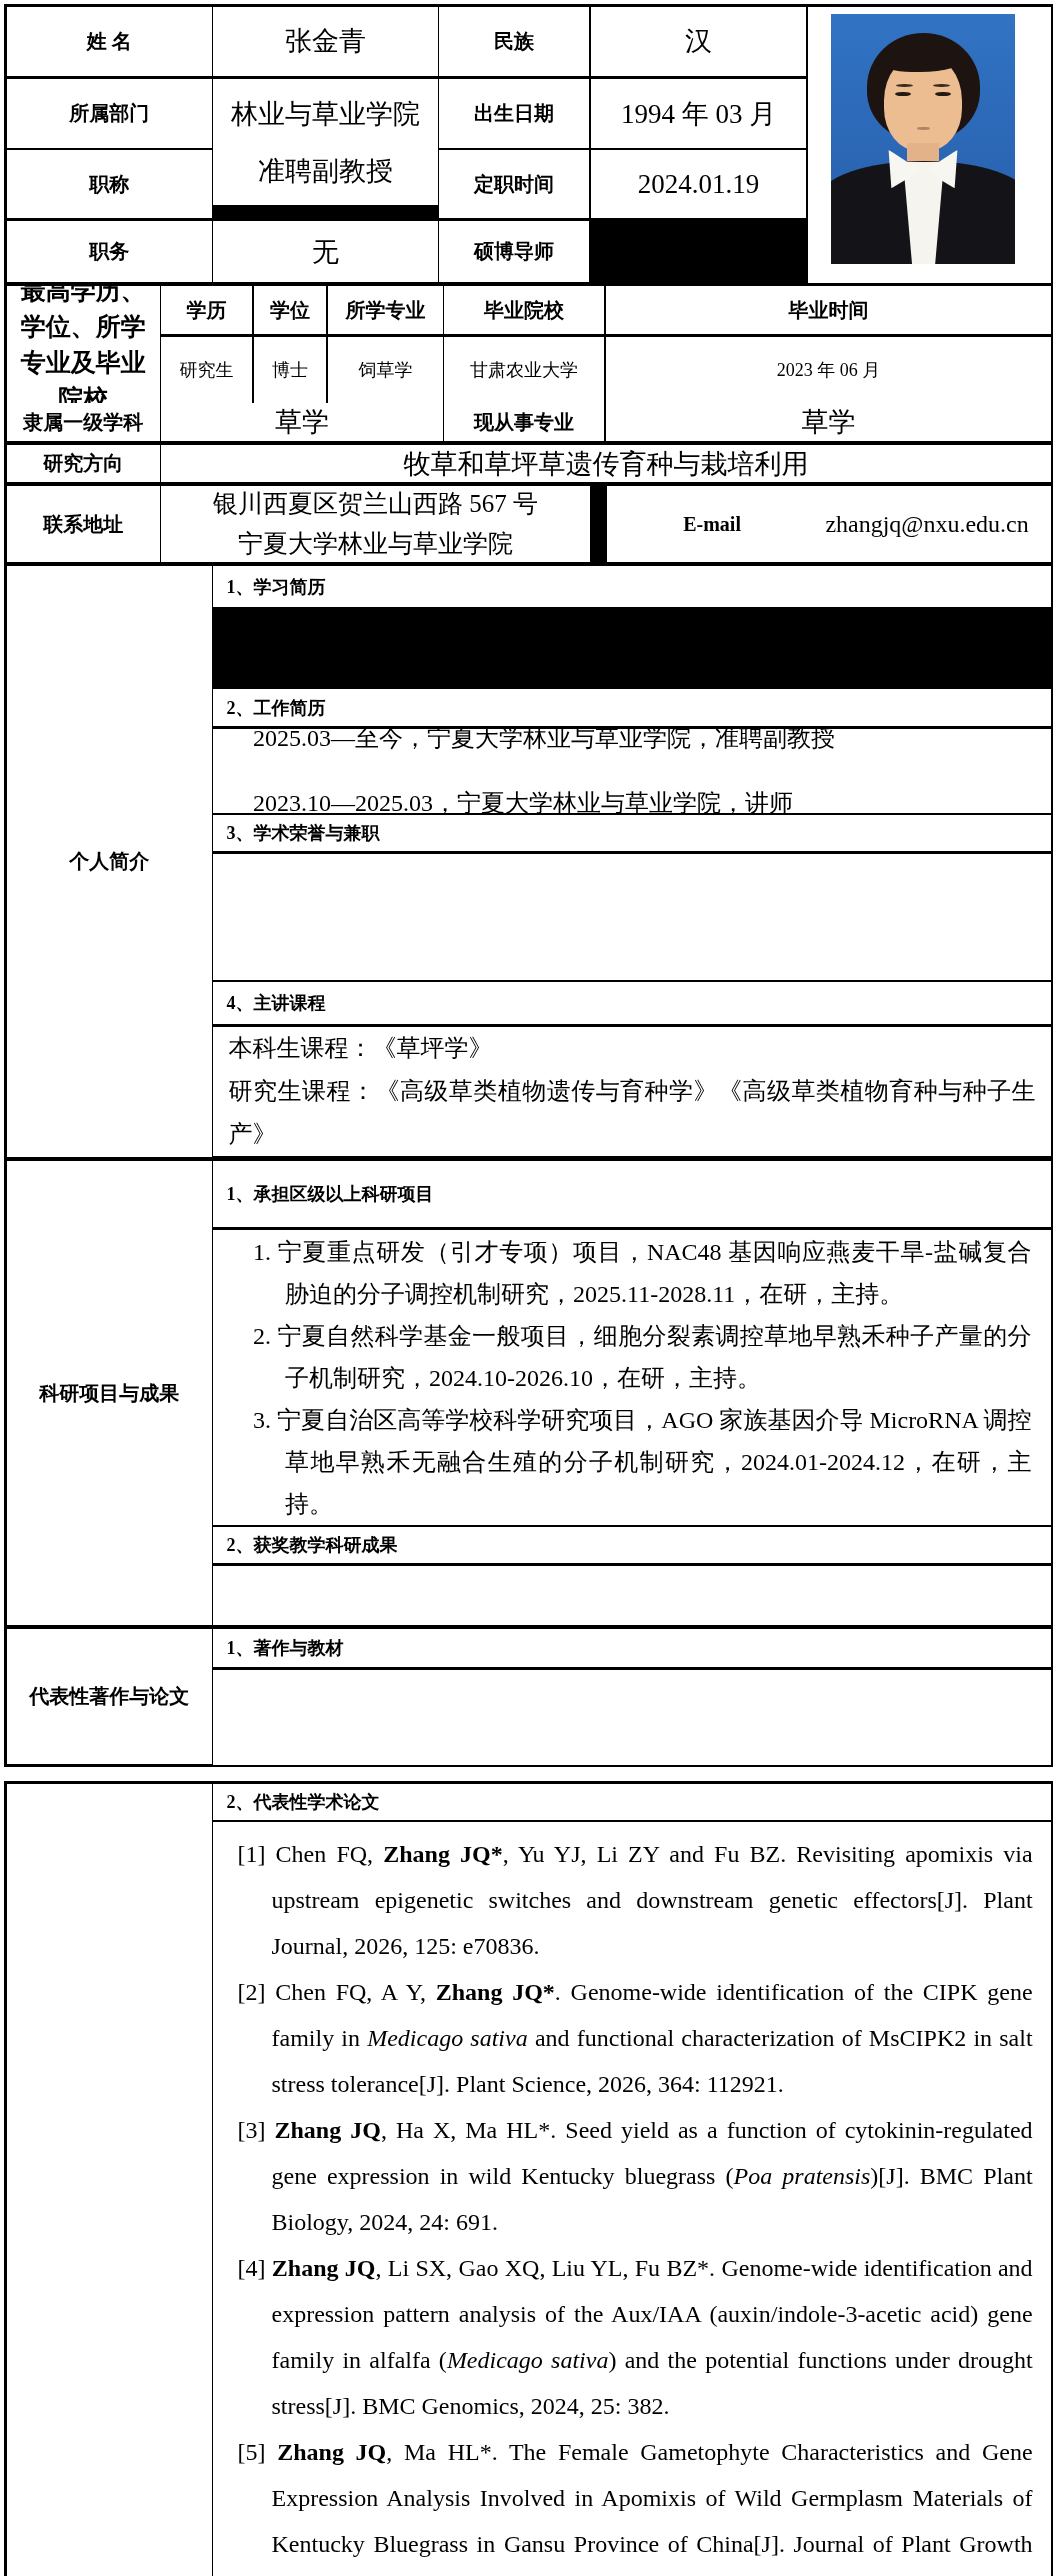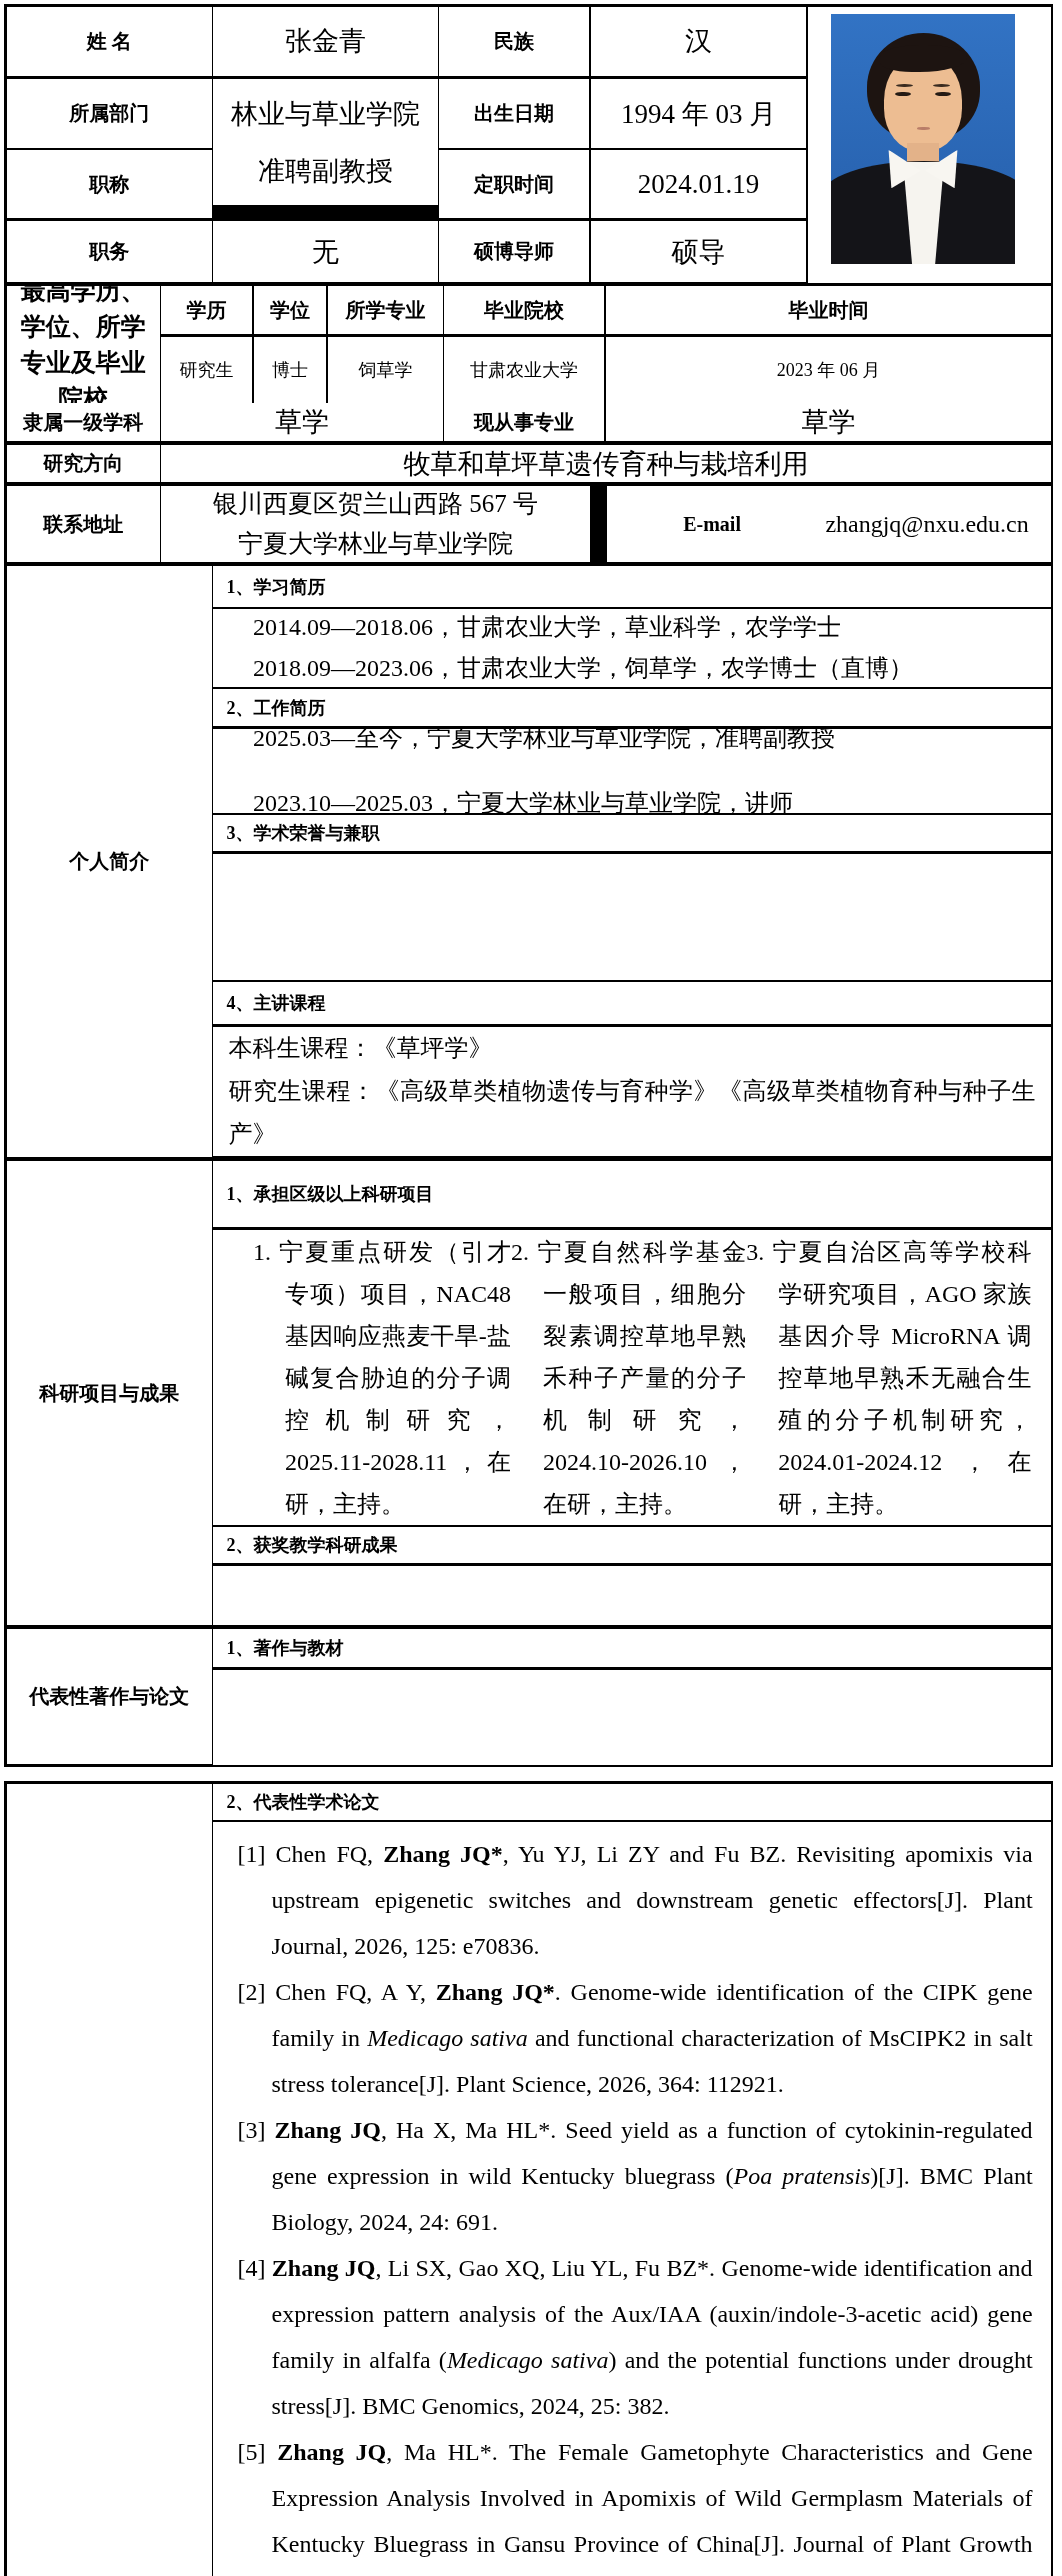--- a/index.html
+++ b/index.html
@@ -8,21 +8,21 @@
   .tbl{position:absolute;background:#000;}
   .cell{position:absolute;background:#fff;box-sizing:border-box;overflow:hidden;}
   .cc{display:flex;align-items:center;justify-content:center;text-align:center;}
   .lbl{font-weight:bold;font-size:20px;line-height:37px;}
   .lbl-sm{font-weight:bold;font-size:25px;line-height:36px;padding:0 4.1px;}
   .val{font-size:27px;}
   .val-sm{font-size:18px;}
   .sect{display:flex;align-items:center;font-weight:bold;font-size:18px;padding-left:13.4px;}
   .lines{display:flex;flex-direction:column;justify-content:center;font-size:24px;padding-left:40px;padding-right:15.5px;}
   .lines .ln{line-height:41px;}
-  .projects{display:flex;flex-direction:row;justify-content:center;font-size:24px;padding:0 19.6px 0 40px;align-items:center;}
+  .projects{display:flex;flex-direction:column;justify-content:center;font-size:24px;padding:0 19.6px 0 40px;}
   .projects p{margin:0;line-height:42px;text-align:justify;padding-left:32px;text-indent:-32px;}
   .papers{font-size:24px;padding:9.3px 18.5px 0 14.4px;}
   .papers p{margin:0;line-height:46px;text-align:justify;padding-left:44px;text-indent:-34px;}
   .papers .b{font-weight:bold;}
   .papers .i{font-style:italic;}
   .addr{display:flex;flex-direction:column;justify-content:center;text-align:center;font-size:25px;}
   .addr .ln{line-height:40px;}
   
   .photo{position:absolute;left:23px;top:7.2px;width:184px;height:250px;overflow:hidden;background:linear-gradient(180deg,#3273c4 0%,#2a66b4 60%,#2460ab 100%);}
   .ph-hair{position:absolute;left:36px;top:19.6px;width:113px;height:108px;background:#1d1411;border-radius:50% 50% 46% 46%;}
@@ -74,21 +74,20 @@
     <div class="cell cc val" style="left:587px;top:75px;width:215px;height:69px;">1994 年 03 月</div>
 
     <div class="cell cc lbl" style="left:2.6px;top:146px;width:205px;height:68px;">职称</div>
     <div class="cell cc val" style="left:209px;top:133px;width:225px;height:68px;">准聘副教授</div>
     <div class="cell cc lbl" style="left:435px;top:146px;width:150px;height:68px;">定职时间</div>
     <div class="cell cc val" style="left:587px;top:146px;width:215px;height:68px;">2024.01.19</div>
 
     <div class="cell cc lbl" style="left:2.6px;top:217px;width:205px;height:61px;">职务</div>
     <div class="cell cc val" style="left:209px;top:217px;width:225px;height:61px;">无</div>
     <div class="cell cc lbl" style="left:435px;top:217px;width:150px;height:61px;">硕博导师</div>
-    <div class="cell cc val" style="left:587px;top:217px;width:215px;height:61px;">硕导</div>
 
     <div class="cell cc lbl-sm" style="left:2.6px;top:282px;width:153px;height:117px;">最高学历、学位、所学专业及毕业院校</div>
     <div class="cell cc lbl" style="left:157px;top:282px;width:91px;height:48px;">学历</div>
     <div class="cell cc lbl" style="left:250px;top:282px;width:72px;height:48px;">学位</div>
     <div class="cell cc lbl" style="left:324px;top:282px;width:115px;height:48px;">所学专业</div>
     <div class="cell cc lbl" style="left:440px;top:282px;width:160px;height:48px;">毕业院校</div>
     <div class="cell cc lbl" style="left:602px;top:282px;width:445px;height:48px;">毕业时间</div>
     <div class="cell cc val-sm" style="left:157px;top:333px;width:91px;height:66px;">研究生</div>
     <div class="cell cc val-sm" style="left:250px;top:333px;width:72px;height:66px;">博士</div>
     <div class="cell cc val-sm" style="left:324px;top:333px;width:115px;height:66px;">饲草学</div>
@@ -106,24 +105,20 @@
     <div class="cell cc lbl" style="left:2.6px;top:482px;width:153px;height:76px;">联系地址</div>
     <div class="cell addr" style="left:157px;top:482px;width:429px;height:76px;">
       <div class="ln">银川西夏区贺兰山西路 567 号</div>
       <div class="ln">宁夏大学林业与草业学院</div>
     </div>
     <div class="cell cc lbl" style="left:603px;top:482px;width:210px;height:76px;">E-mail</div>
     <div class="cell cc" style="left:799px;top:482px;width:248px;height:76px;font-size:24px;">zhangjq@nxu.edu.cn</div>
 
     <div class="cell cc lbl" style="left:2.6px;top:562px;width:205px;height:591px;">个人简介</div>
     <div class="cell sect" style="left:209px;top:562px;width:838px;height:41px;">1、学习简历</div>
-    <div class="cell lines" style="left:209px;top:605px;width:838px;height:78px;">
-      <div class="ln">2014.09—2018.06，甘肃农业大学，草业科学，农学学士</div>
-      <div class="ln">2018.09—2023.06，甘肃农业大学，饲草学，农学博士（直博）</div>
-    </div>
     <div class="cell sect" style="left:209px;top:685px;width:838px;height:37px;">2、工作简历</div>
     <div class="cell lines" style="left:209px;top:725px;width:838px;height:84px;gap:24px;">
       <div class="ln">2025.03—至今，宁夏大学林业与草业学院，准聘副教授</div>
       <div class="ln">2023.10—2025.03，宁夏大学林业与草业学院，讲师</div>
     </div>
     <div class="cell sect" style="left:209px;top:811px;width:838px;height:36px;">3、学术荣誉与兼职</div>
     <div class="cell" style="left:209px;top:850px;width:838px;height:126px;"></div>
     <div class="cell sect" style="left:209px;top:978px;width:838px;height:42px;">4、主讲课程</div>
     <div class="cell lines" style="left:209px;top:1023px;width:838px;height:129px;padding-left:15.5px;">
       <div class="ln" style="line-height:43px;">本科生课程：《草坪学》</div>

